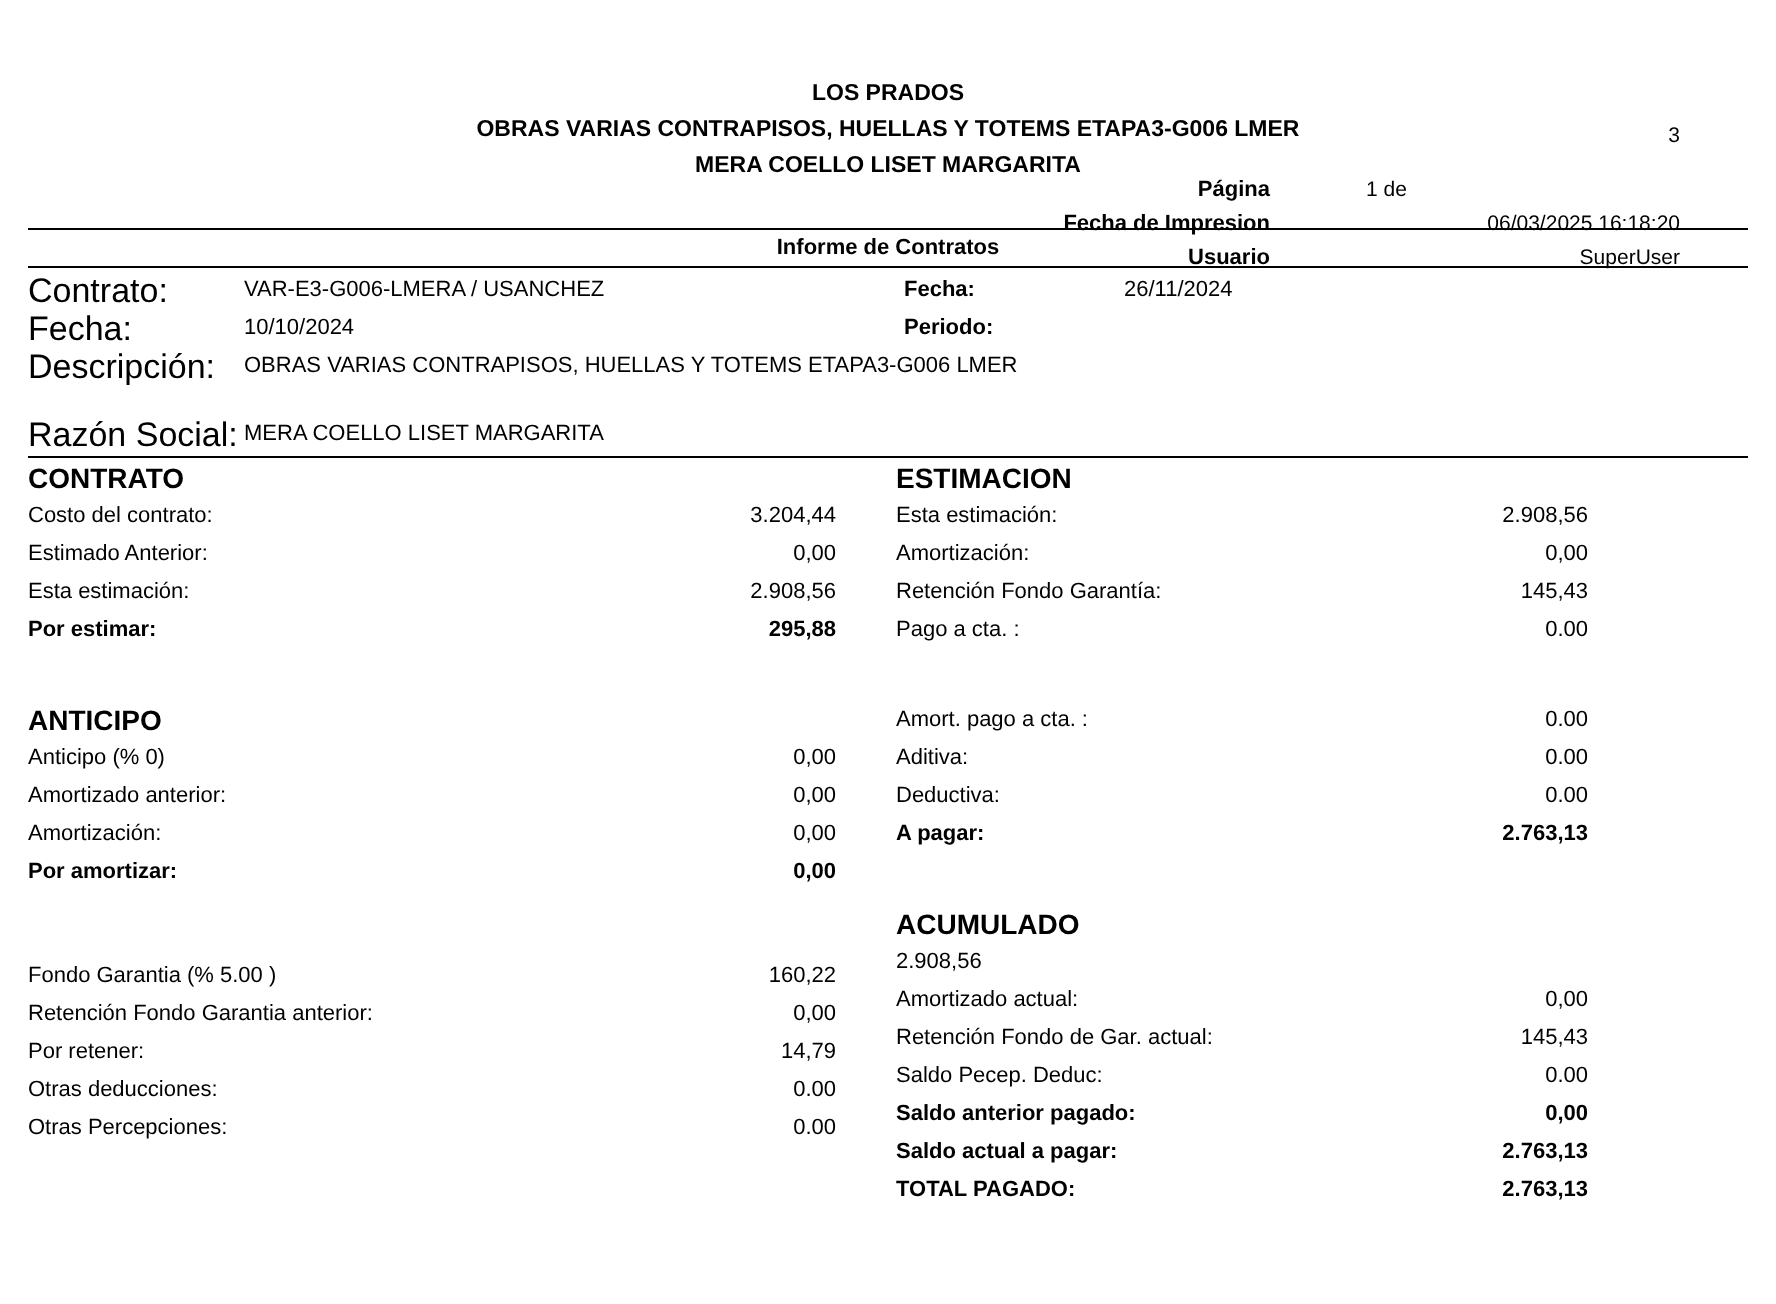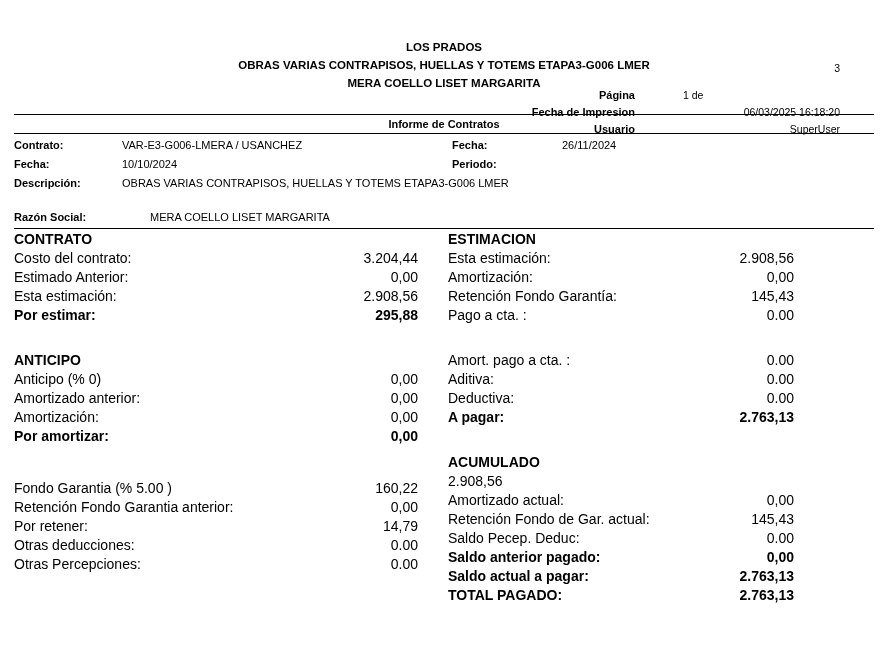--- a/index.html
+++ b/index.html
@@ -107,22 +107,22 @@
     right: 14px;
     top: 136px;
   }
   .chead-row {
     display: flex;
     line-height: 19px;
     height: 19px;
   }
   .c-lab {
     width: 108px;
-    font-weight: bold;
-    font-size: 11px;
+    font-weight: normal;
+    font-size: 17px;
   }
   .c-val {
     width: 330px;
     font-size: 11px;
   }
   .c-lab2 {
     width: 110px;
     font-weight: bold;
     font-size: 11px;
   }
@@ -132,21 +132,20 @@
   .c-val-wide {
     font-size: 11px;
   }
 
   .razon {
     position: absolute;
     left: 14px;
     top: 209px;
     display: flex;
     line-height: 17px;
-    gap: 28px;
   }
   .razon .c-lab {
     width: 108px;
   }
 
   .rule {
     position: absolute;
     left: 14px;
     right: 14px;
     top: 228px;
@@ -172,21 +171,21 @@
     font-weight: bold;
     font-size: 14px;
     line-height: 19px;
     height: 19px;
   }
   .line {
     display: flex;
     justify-content: space-between;
     line-height: 19px;
     height: 19px;
-    font-size: 14px;
+    font-size: 11px;
   }
   .line .lbl { flex: 1 1 auto; }
   .line .amt { flex: 0 0 auto; text-align: right; }
   .bold .lbl, .bold .amt { font-weight: bold; }
   .spacer-26 { height: 26px; }
   .spacer-33 { height: 33px; }
 </style>
 </head>
 <body>
 

